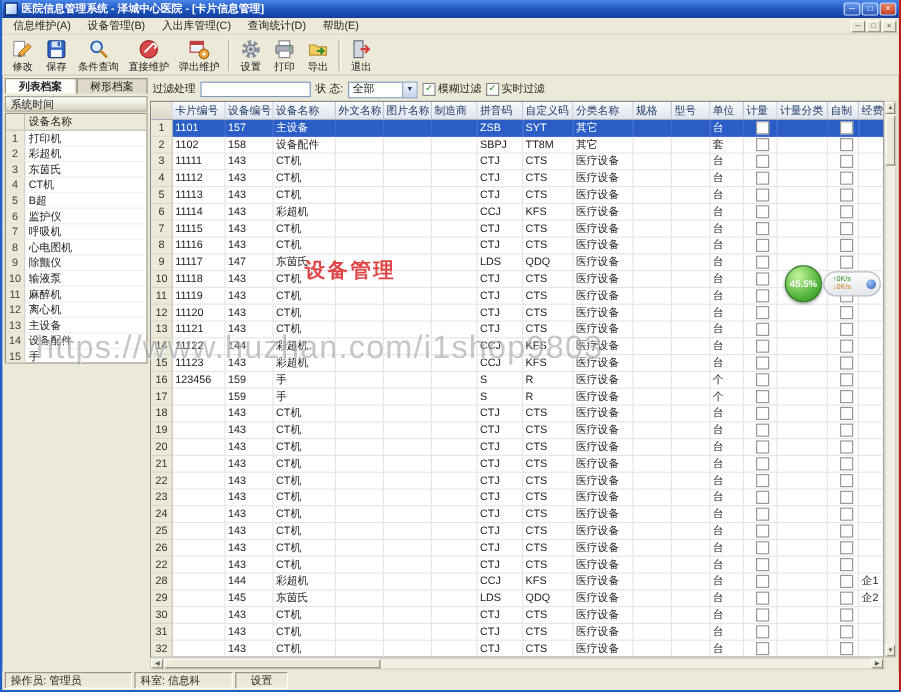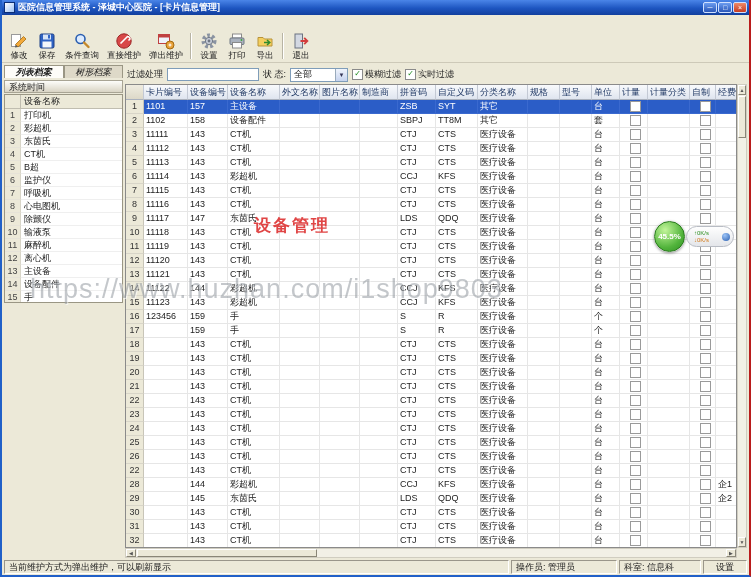--- a/index.html
+++ b/index.html
@@ -30,21 +30,21 @@
            border-bottom:1px solid #cdc9b8;display:flex;align-items:center;padding-left:3px;box-sizing:border-box;}
   .tbtn{display:flex;flex-direction:column;align-items:center;justify-content:center;
         min-width:28px;padding:1px 3px 0 3px;height:31px;box-sizing:border-box;border:1px solid transparent;}
   .tbtn .ticon{height:18px;display:flex;align-items:center;}
   .tbtn .tlabel{font-size:8.5px;line-height:10px;white-space:nowrap;}
   .tsep{width:0;height:26px;border-left:1px solid #b8b4a4;border-right:1px solid #fff;margin:0 3px;}
   
   .leftpanel{position:absolute;top:65px;left:2px;width:119px;bottom:17px;background:#ece9d8;box-sizing:border-box;}
   .lp-tabs{display:flex;height:14px;}
   .lp-tab{flex:1;height:13px;line-height:13px;text-align:center;border:1px solid #9a9684;border-bottom:none;
-          background:#ded9c8;box-sizing:border-box;white-space:nowrap;overflow:hidden;font-style:italic;}
+          background:#ded9c8;box-sizing:border-box;white-space:nowrap;overflow:hidden;}
   .lp-tab.active{background:#fdfcf8;font-weight:bold;}
   .lp-title{height:13px;line-height:13px;padding-left:4px;margin-top:1px;
             background:linear-gradient(180deg,#fdfdfa,#d9d4c4);border:1px solid #a8a494;box-sizing:border-box;}
   .lp-grid{margin-top:1px;background:#fff;border:1px solid #9a9684;height:209px;overflow:hidden;box-sizing:border-box;}
   .lp-hrow{display:flex;height:14px;}
   .lp-hnum{width:16px;background:#ece9d8;border-right:1px solid #c0bdb0;border-bottom:1px solid #c0bdb0;box-sizing:border-box;}
   .lp-hname{flex:1;background:#ece9d8;border-bottom:1px solid #c0bdb0;padding-left:3px;line-height:13px;box-sizing:border-box;}
   .lp-row{display:flex;height:13px;}
   .lp-num{width:16px;background:#ece9d8;border-right:1px solid #d8d5c8;border-bottom:1px solid #e6e3d8;
           text-align:center;line-height:12px;box-sizing:border-box;color:#444;}
@@ -122,20 +122,34 @@
   <div class="titlebar">
     <span class="app-icon"></span>
     <span class="title-text">医院信息管理系统 - 泽城中心医院 - [卡片信息管理]</span>
     <span class="win-controls" id="win-controls">
         <span class="winbtn">─</span>
         <span class="winbtn">□</span>
         <span class="winbtn close">×</span>
       </span>
   </div>
 
+  <div class="menubar">
+    <div class="menu-items" id="menu-items">
+        <div class="menu-item">信息维护(A)</div>
+        <div class="menu-item">设备管理(B)</div>
+        <div class="menu-item">入出库管理(C)</div>
+        <div class="menu-item">查询统计(D)</div>
+        <div class="menu-item">帮助(E)</div>
+      </div>
+    <div class="mdi-controls" id="mdi-controls">
+        <span class="mdibtn">─</span>
+        <span class="mdibtn">□</span>
+        <span class="mdibtn">×</span>
+      </div>
+  </div>
 
   <div class="toolbar" id="toolbar">
       <div class="tbtn">
         <span class="ticon">
           <svg width="18" height="18" viewBox="0 0 18 18">
             <rect x="1.5" y="2.5" width="9" height="12" fill="#fff" stroke="#9a9a9a"></rect>
             <path d="M5.5 12.5 L13.5 4.5 L16 7 L8 15 Z" fill="#f2a93b" stroke="#a56d12" stroke-width="0.8"></path>
             <path d="M5.5 12.5 L5 15.5 L8 15 Z" fill="#5a5a5a"></path>
           </svg>
         </span>
@@ -957,21 +971,20 @@
       <div class="varrow bottom">▼</div>
     </div>
     <div class="hscroll">
       <div class="harrow left">◀</div>
       <div class="hthumb"></div>
       <div class="harrow right">▶</div>
     </div>
   </div>
 
   <div class="statusbar" id="statusbar">
-      <div class="seg seg1">当前维护方式为弹出维护，可以刷新显示</div>
       <div class="seg seg2">操作员: 管理员</div>
       <div class="seg seg3">科室: 信息科</div>
       <div class="seg seg4">设置</div>
     </div>
 
   <div class="watermark">https://www.huzhan.com/i1shop9803</div>
   <div class="redlabel">设备管理</div>
   <div class="ball">
     <span>45.5%</span>
   </div>

